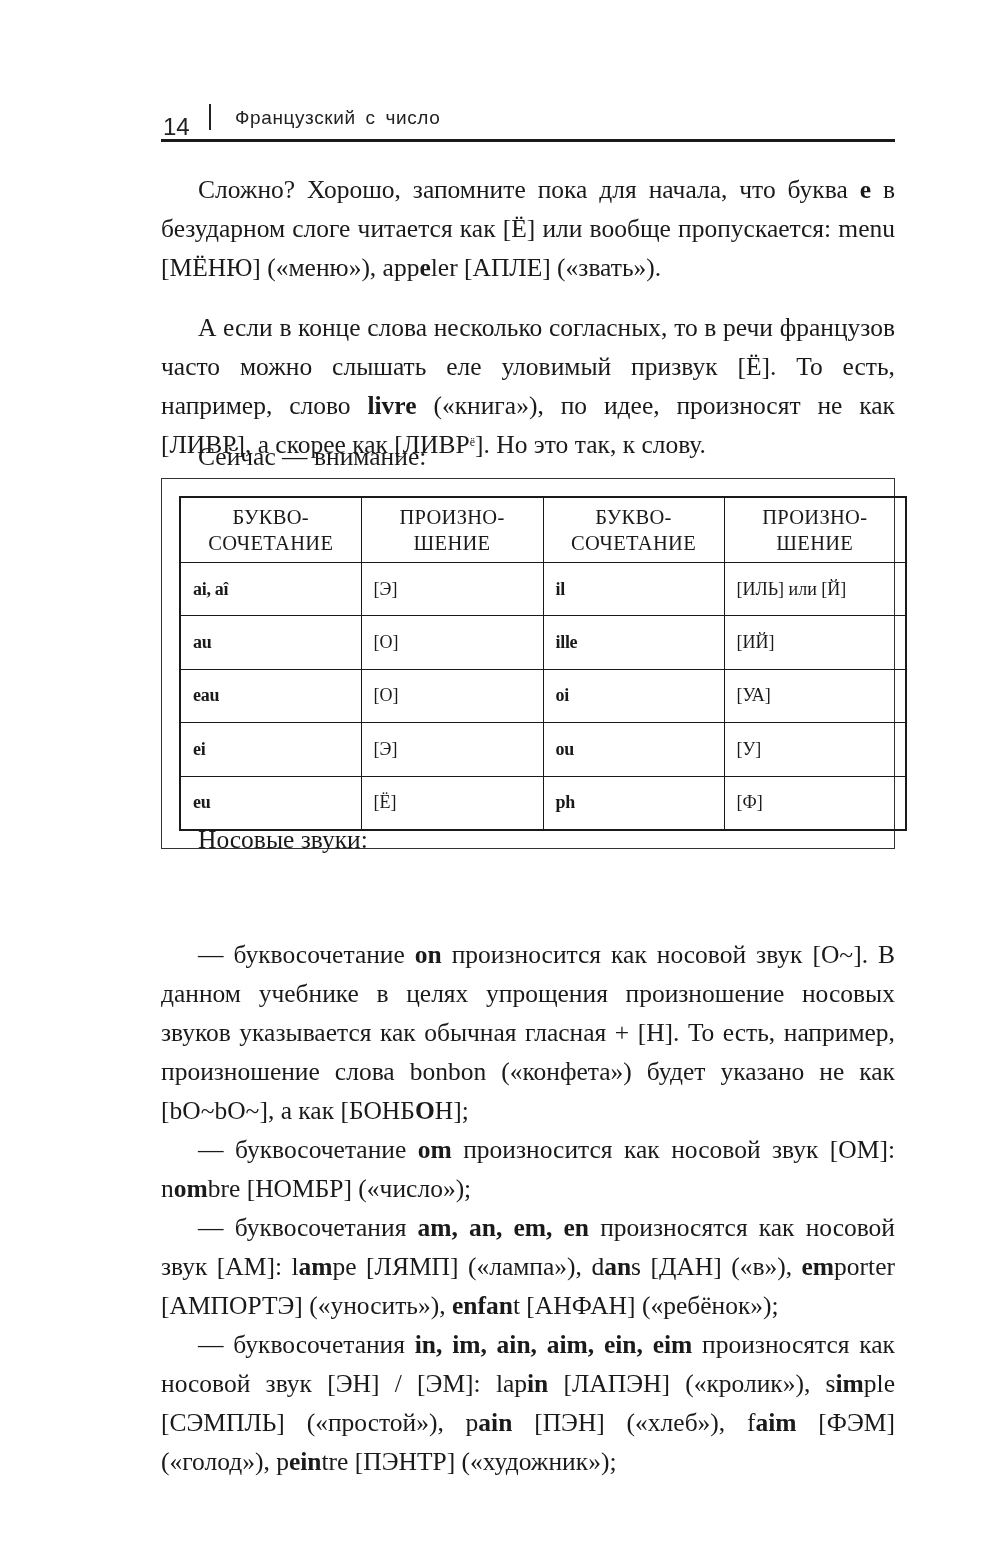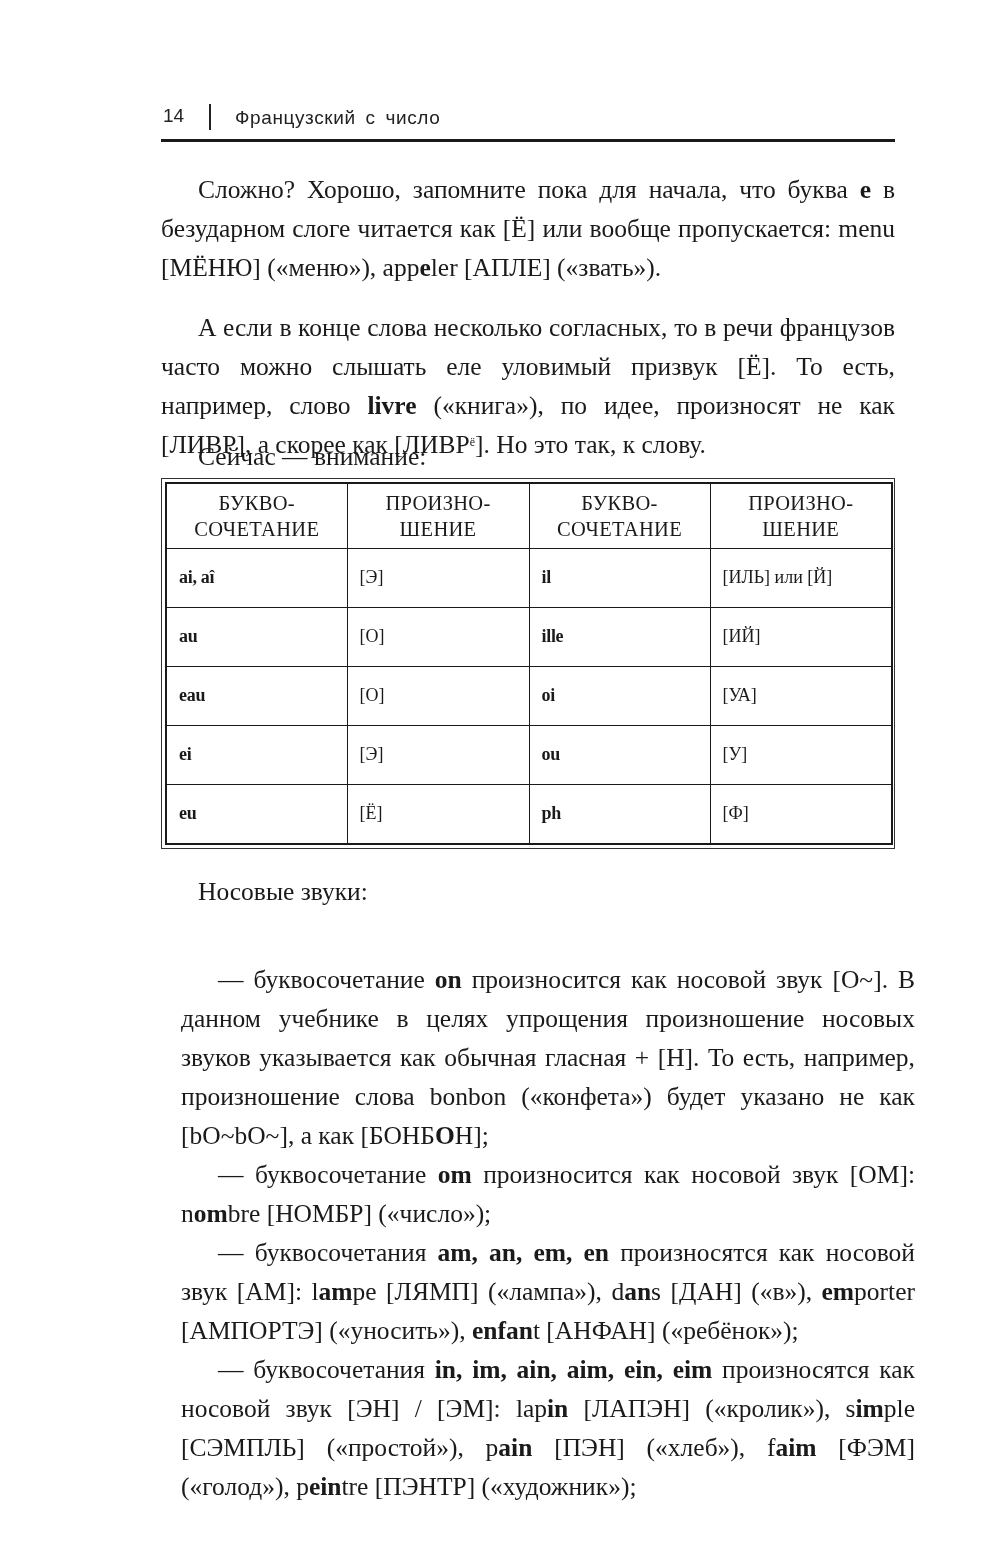--- a/index.html
+++ b/index.html
@@ -6,39 +6,39 @@
     body {
       width: 1000px; height: 1552px; position: relative; overflow: hidden;
       color: #1a1a1a;
       font-family: "Liberation Serif", serif;
     }
     .page { position: absolute; left: 161px; top: 0; width: 734px; }
     .running-head {
       position: absolute; top: 100px; left: 0; width: 734px; height: 40px;
       font-family: "Liberation Sans", sans-serif; font-size: 19px; color: #222;
     }
-    .running-head .pnum { position: absolute; left: 2px; top: 5px; font-size: 19px; }
+    .running-head .pnum { position: absolute; left: 2px; top: 13px; font-size: 24px; }
     .running-head .bar { position: absolute; left: 48px; top: 4px; width: 2px; height: 26px; background: #222; }
     .running-head .title { position: absolute; left: 74px; top: 7px; letter-spacing: 0.6px; word-spacing: 4px; }
     .rule { position: absolute; top: 139px; left: 0; width: 734px; height: 3px; background: #1a1a1a; }
 
     .text { position: absolute; left: 0; width: 734px; font-size: 25.5px; line-height: 39px; text-align: justify; }
     .text p { margin: 0; text-indent: 37px; }
     .text b { font-weight: bold; }
     .sup { font-size: 12px; vertical-align: top; position: relative; top: -2px; }
 
     .p1 { top: 170px; }
     .p2 { top: 308px; }
     .p3 { top: 437px; }
-    .p4 { top: 872px; }
-    .p5 { top: 960px; margin-left: 20px; }
+    .p4 { top: 820px; }
+    .p5 { top: 935px; }
 
     .table-wrap {
       position: absolute; top: 478px; left: 0; width: 734px; height: 371px;
-      border: 1px solid #333; box-sizing: border-box; padding: 3px;
+      border: 1px solid #333; box-sizing: border-box; padding: 17px;
     }
     table {
       width: 100%; height: 100%; border-collapse: collapse;
       border: 2px solid #1a1a1a; table-layout: fixed;
     }
     th, td { border: 1.5px solid #1a1a1a; }
     th {
       font-weight: normal; font-size: 20.5px; line-height: 26px; text-align: center;
       height: 64px; padding: 0; letter-spacing: 0.3px;
     }

